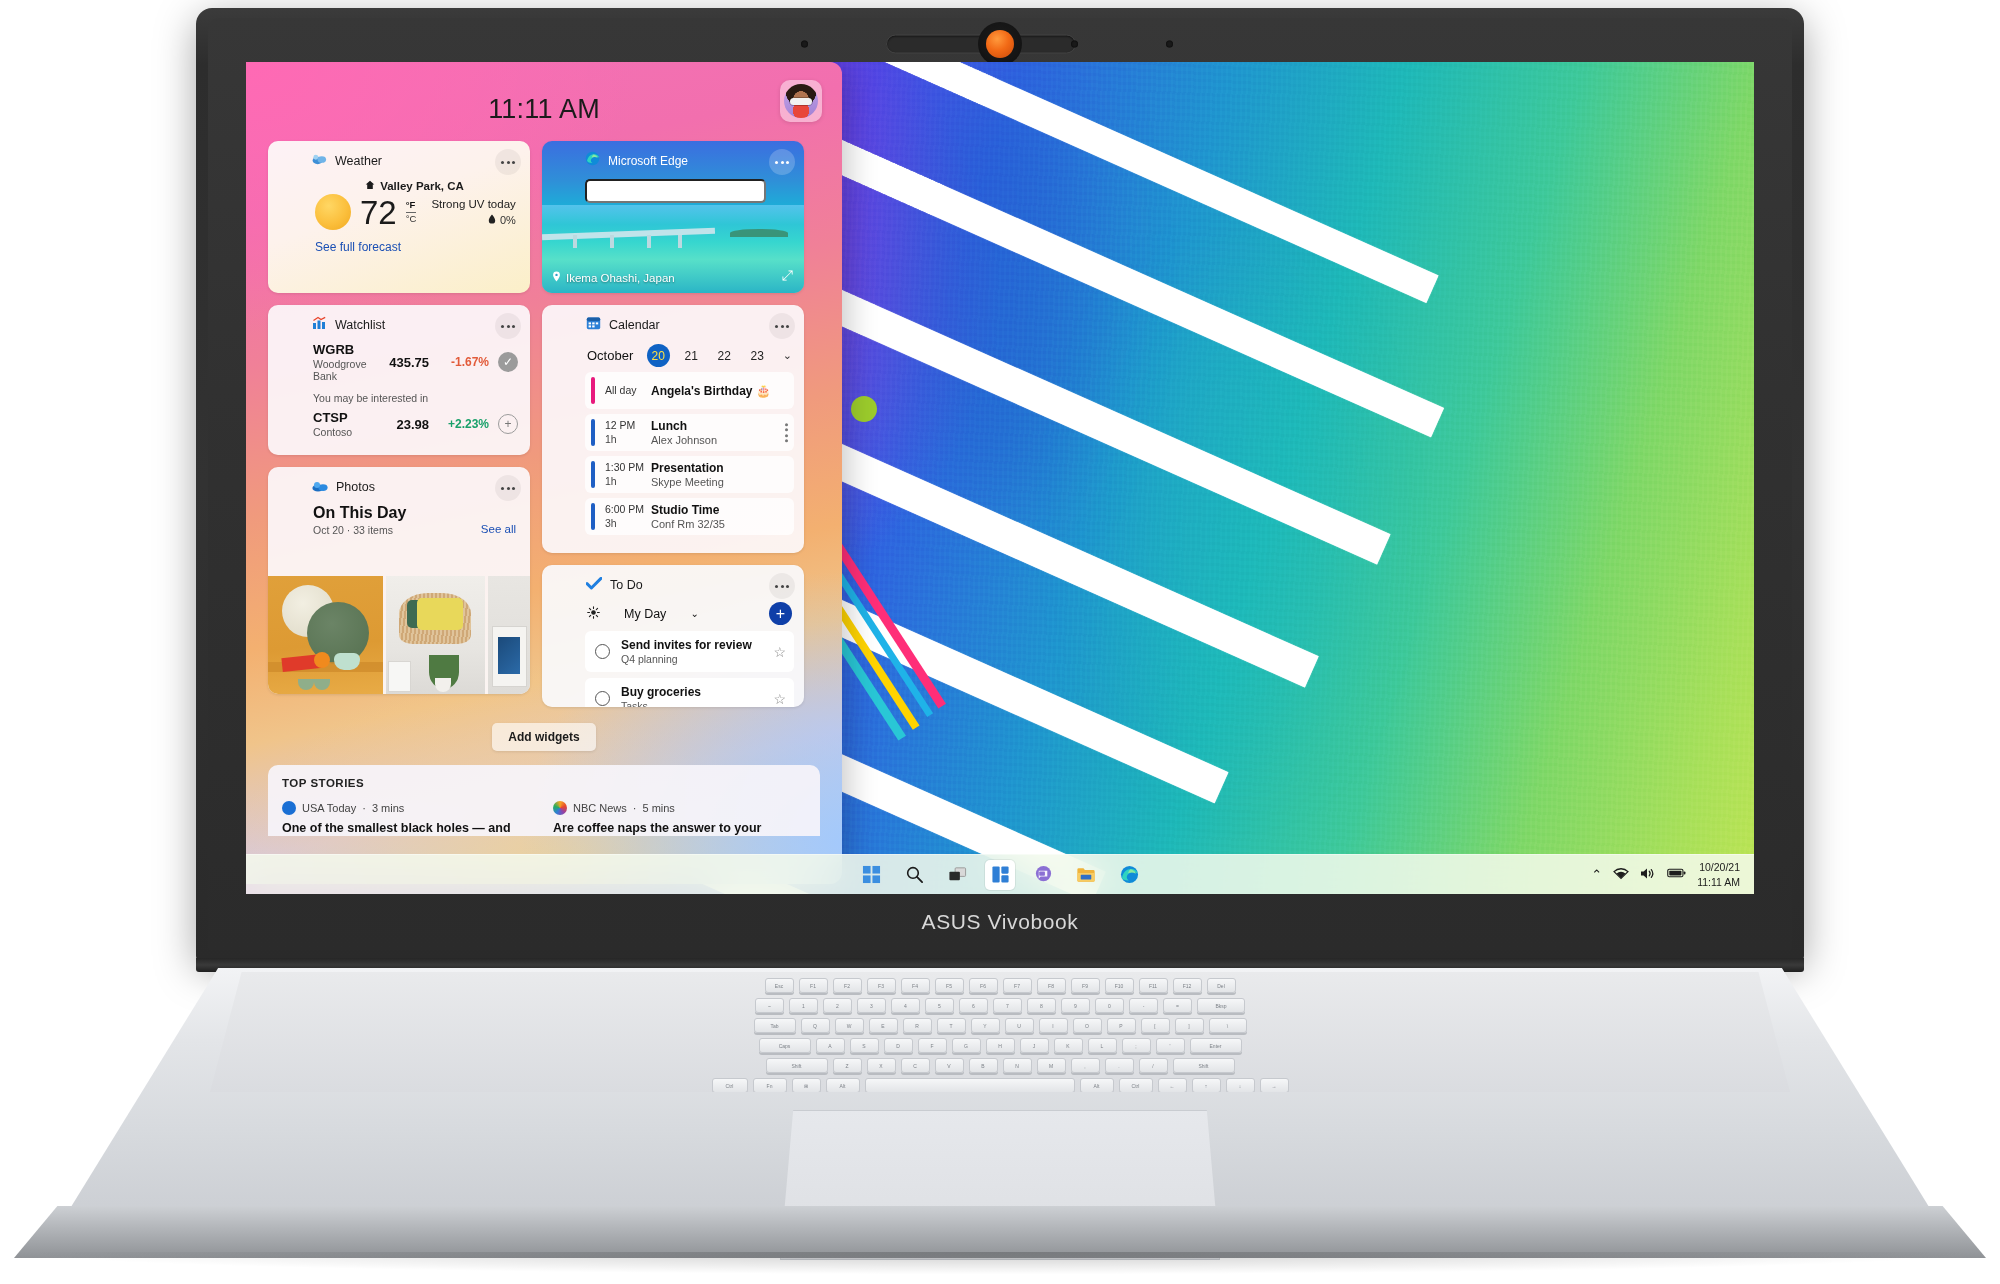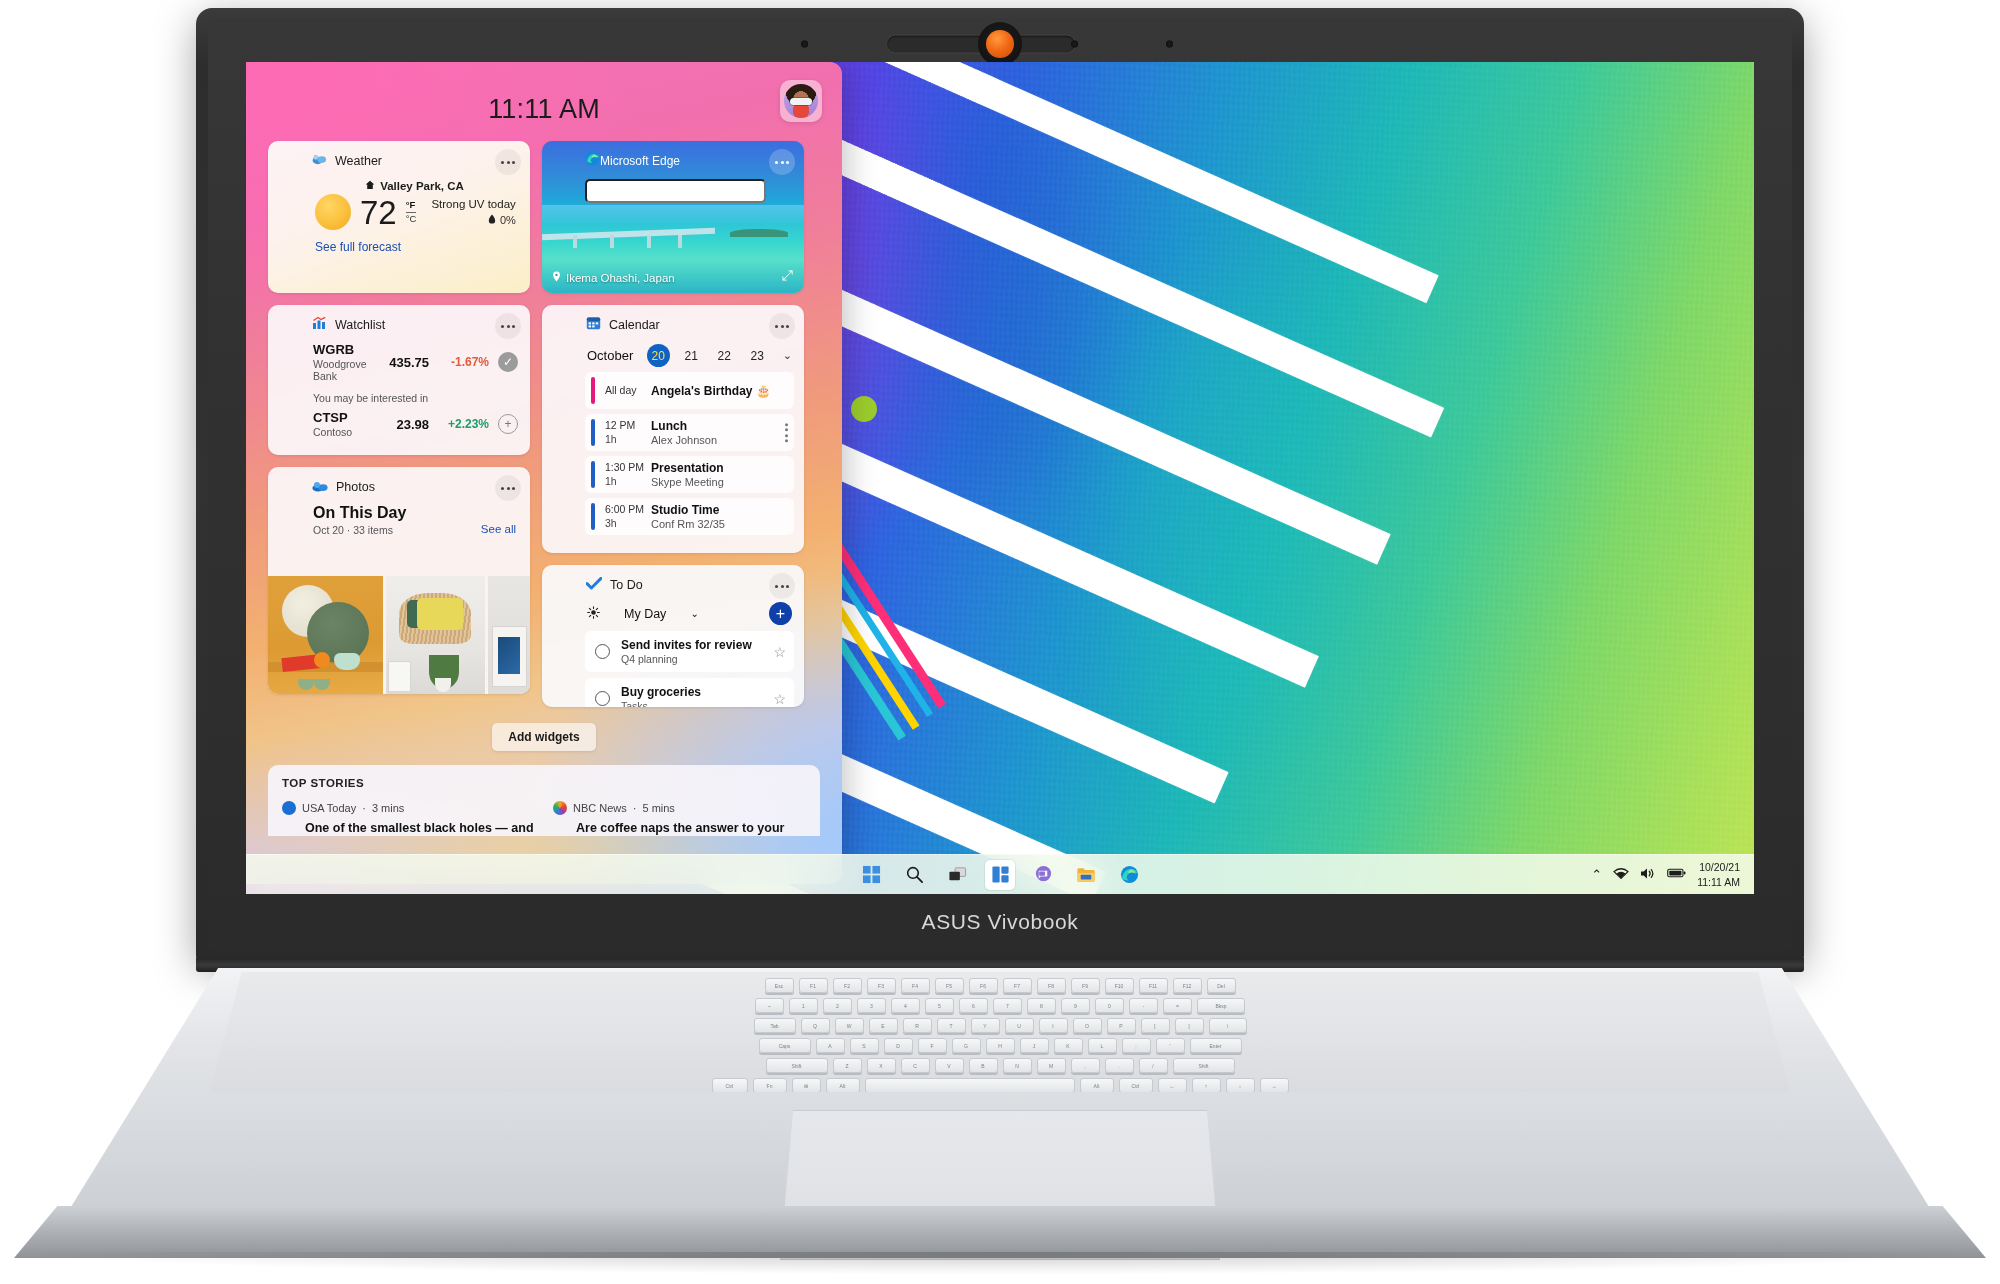--- a/index.html
+++ b/index.html
@@ -175,21 +175,21 @@
   .wx-units { font-size:9.5px; color:#333; line-height:1.12; }
   .wx-units .f { font-weight:700; color:#111; }
   .wx-units .bar { height:1px; background:#666; margin:1px 0; }
   .wx-right { margin-left:6px; }
   .wx-uv { font-size:11.5px; color:#1b1b1b; }
   .wx-precip { font-size:11px; color:#333; margin-top:4px; display:flex; align-items:center; gap:4px; justify-content:flex-end;}
   .wx-link { color:#1a4fb4; font-size:12px; padding:10px 0 0 16px; cursor:pointer; }
 
   
   .edge { height:152px; background: linear-gradient(180deg,#3b6ee0 0%,#2f8fd8 26%,#18b6d8 48%,#2fcfd0 66%,#4ed6c6 100%); }
-  .edge-head { display:flex; align-items:center; padding:10px 12px 0 12px; }
+  .edge-head { display:flex; align-items:center; gap:8px; padding:10px 12px 0 12px; }
   .edge-head .title { color:#fff; font-size:12px; }
   .edge .dots { background: rgba(255,255,255,.20); }
   .edge .dots i { background:#fff; }
   .edge-search { margin:9px 12px 0 12px; height:24px; background:#fff; border-radius:5px; cursor:text; }
   .edge-scene { position:absolute; left:0; right:0; bottom:0; height:88px; }
   .edge-sea { position:absolute; inset:0;
       background: linear-gradient(180deg,#54c3ec 0%, #2fc6d6 22%, #36d6cf 42%, #57e0c9 62%, #2bb5c6 100%); }
   .edge-bridge { position:absolute; left:0; right:34%; top:26px; height:6px; background:#cfe6ec; opacity:.9;
       transform: rotate(-2.2deg); }
   .edge-pier { position:absolute; top:30px; width:4px; height:13px; background:#bcd9e0; }
@@ -289,21 +289,21 @@
     box-shadow:0 1px 3px rgba(0,0,0,.10); cursor:pointer;
   }
 
   
   .news { margin-top:14px; border-radius:10px 10px 0 0; background: rgba(246,244,250,.93); padding:12px 14px 0 14px; }
   .news-h { font-size:11.5px; font-weight:700; letter-spacing:.5px; color:#222; }
   .news-row { display:flex; gap:18px; margin-top:12px; }
   .news-col { flex:1; }
   .news-src { display:flex; align-items:center; gap:6px; font-size:11px; color:#444; }
   .src-ico { width:14px; height:14px; border-radius:50%; flex:0 0 auto; }
-  .news-title { font-size:12.5px; font-weight:700; color:#111; margin-top:5px; line-height:1.3;margin-left:23px; }
+  .news-title { font-size:12.5px; font-weight:700; color:#111; margin-top:5px; line-height:1.3; }
 
   
   .taskbar {
     position:absolute; left:0; right:0; bottom:0; height:40px;
     background: rgba(244,250,236,.86);
     backdrop-filter: blur(18px);
     display:flex; align-items:center; justify-content:center;
     border-top:1px solid rgba(255,255,255,.4);
   }
   .tb-center { display:flex; align-items:center; gap:13px; }

